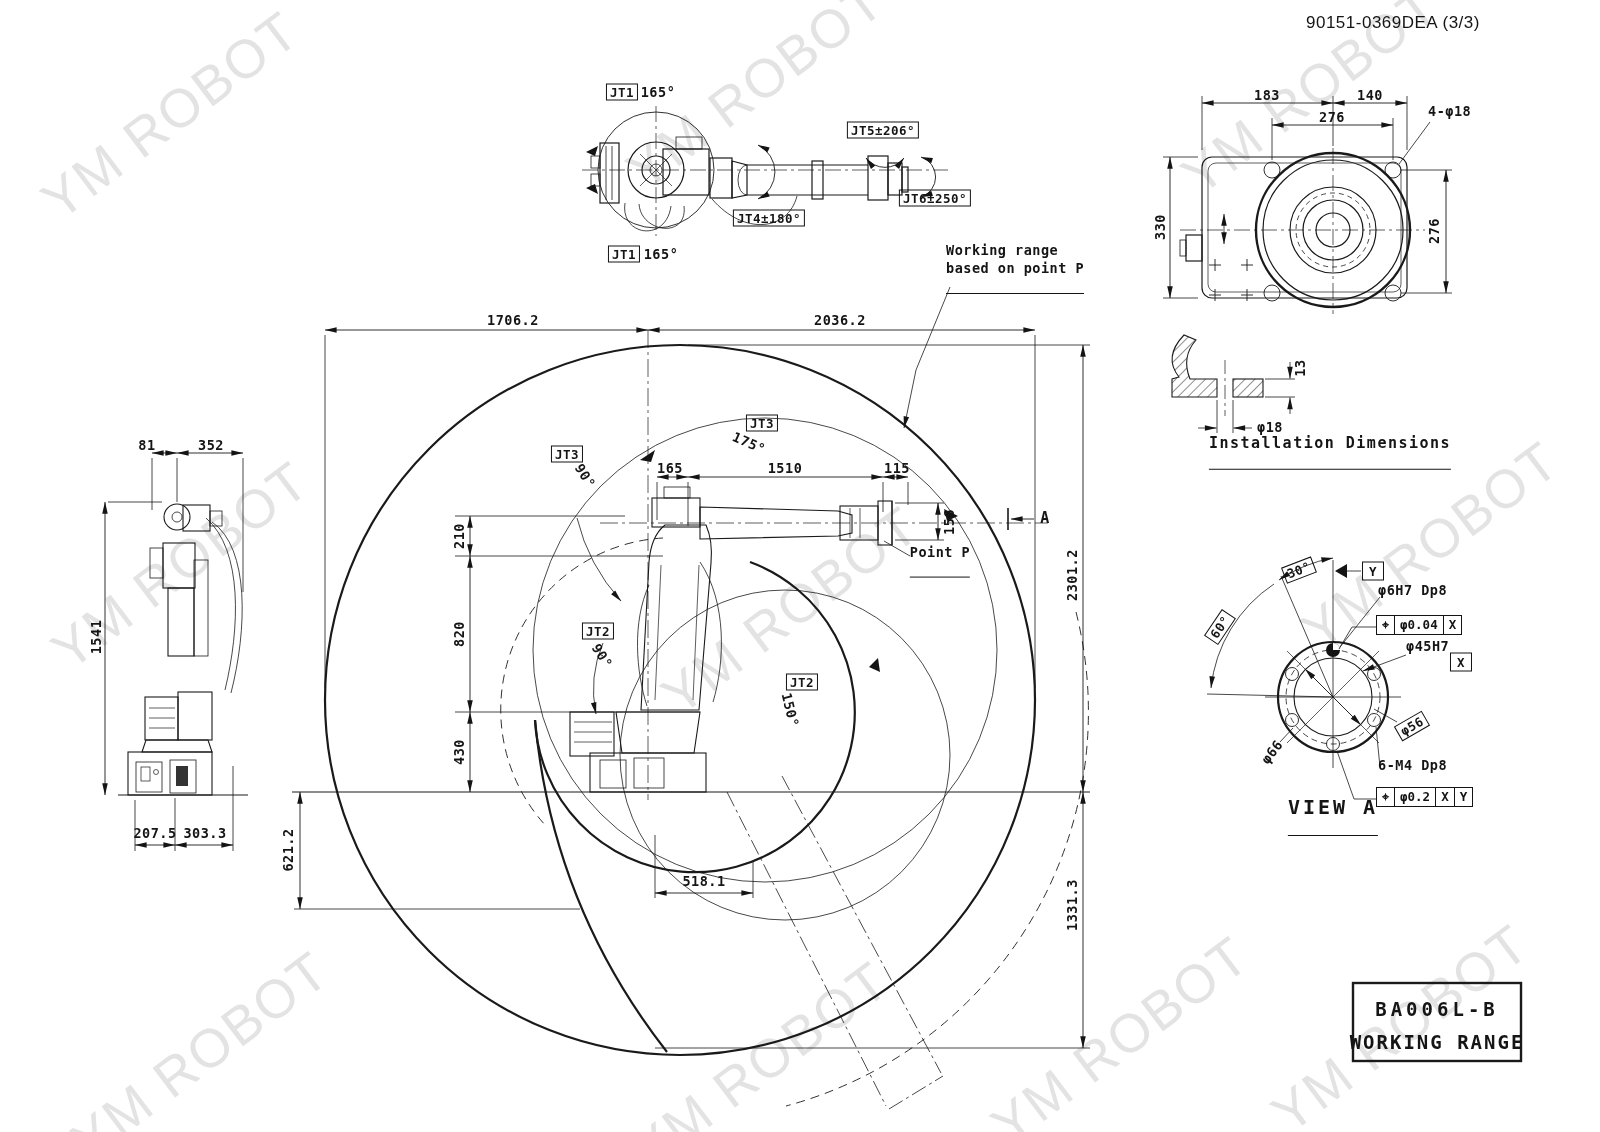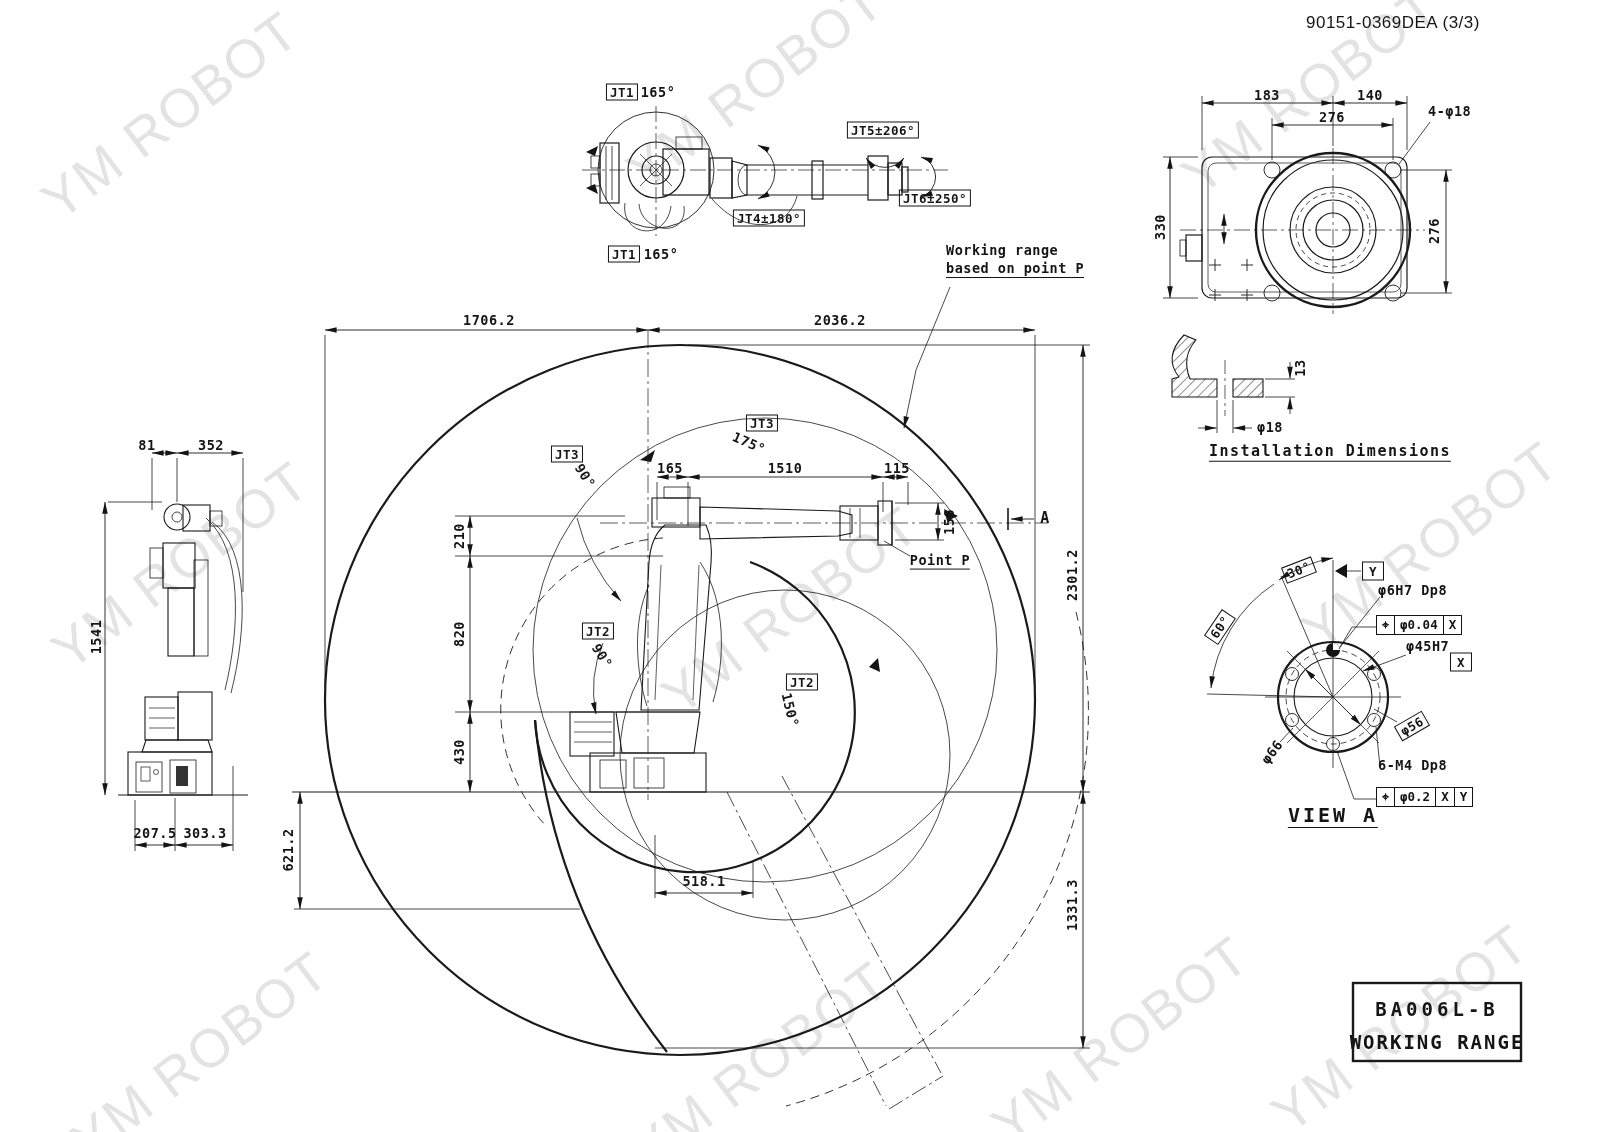--- a/index.html
+++ b/index.html
@@ -6,21 +6,21 @@
   .stage{position:relative;width:1600px;height:1132px;background:#fff;overflow:hidden;
          font-family:"DejaVu Sans Mono",monospace;color:#151515}
   .wm{position:absolute;z-index:0;font-family:"Liberation Sans",sans-serif;font-size:54px;
       color:#e3e3e3;letter-spacing:2px;white-space:nowrap;
       transform:translate(-50%,-50%) rotate(-37deg)}
   svg.art{position:absolute;left:0;top:0;z-index:1}
   .lbl{position:absolute;z-index:2;font-size:13.5px;font-weight:bold;letter-spacing:0.5px;
        white-space:nowrap;line-height:1.1}
   .c{transform:translate(-50%,-50%)}
   .bx{border:1.7px solid #141414;padding:0 3px;font-size:12.5px;line-height:15px}
-  .ul{border-bottom:1.4px solid #141414;padding-bottom:1px}
+  .ul{border-bottom:1.4px solid #141414;padding-bottom:17px}
   .cap{font-size:15px;letter-spacing:1.5px}
   .doc{font-family:"Liberation Sans",sans-serif;font-size:17px;font-weight:normal;letter-spacing:0.5px}
   .fcf{position:absolute;z-index:2;display:flex;border:1.6px solid #141414;background:#fff}
   .fcf span{display:block;padding:1px 5px;font-size:12.5px;font-weight:bold;border-right:1.6px solid #141414}
   .fcf span:last-child{border-right:none}
   .tb1{font-size:19px;letter-spacing:4px}
   .tb2{font-size:19px;letter-spacing:2px}
 </style>
 </head>
 <body>
@@ -342,21 +342,21 @@
   <div class="lbl" style="left:1300px;top:368px;transform:translate(-50%,-50%) rotate(-90deg)">13</div>
   <div class="lbl c" style="left:1270px;top:427px">φ18</div>
   <div class="lbl c ul cap" style="left:1330px;top:452px">Installation Dimensions</div>
 
   <div class="lbl c" style="left:147px;top:445px">81</div>
   <div class="lbl c" style="left:211px;top:445px">352</div>
   <div class="lbl" style="left:96px;top:637px;transform:translate(-50%,-50%) rotate(-90deg)">1541</div>
   <div class="lbl c" style="left:155px;top:833px">207.5</div>
   <div class="lbl c" style="left:205px;top:833px">303.3</div>
 
-  <div class="lbl c" style="left:489px;top:320px">1706.2</div>
+  <div class="lbl c" style="left:513px;top:320px">1706.2</div>
   <div class="lbl c" style="left:840px;top:320px">2036.2</div>
   <div class="lbl" style="left:1072px;top:575px;transform:translate(-50%,-50%) rotate(-90deg)">2301.2</div>
   <div class="lbl" style="left:1072px;top:905px;transform:translate(-50%,-50%) rotate(-90deg)">1331.3</div>
   <div class="lbl" style="left:288px;top:850px;transform:translate(-50%,-50%) rotate(-90deg)">621.2</div>
   <div class="lbl c" style="left:704px;top:881px">518.1</div>
   <div class="lbl" style="left:459px;top:536px;transform:translate(-50%,-50%) rotate(-90deg)">210</div>
   <div class="lbl" style="left:459px;top:634px;transform:translate(-50%,-50%) rotate(-90deg)">820</div>
   <div class="lbl" style="left:459px;top:752px;transform:translate(-50%,-50%) rotate(-90deg)">430</div>
   <div class="lbl c" style="left:670px;top:468px">165</div>
   <div class="lbl c" style="left:785px;top:468px">1510</div>

